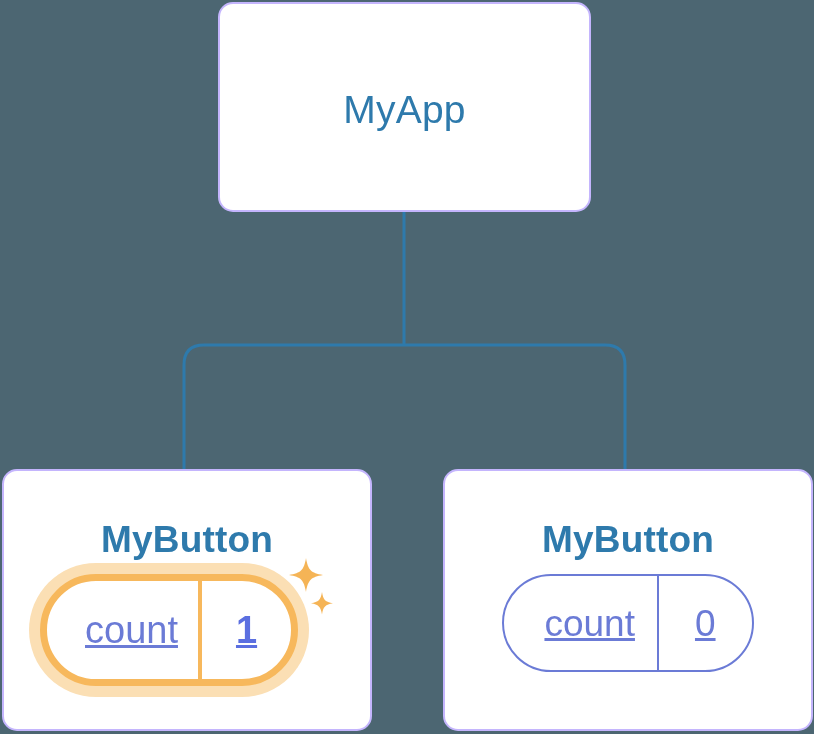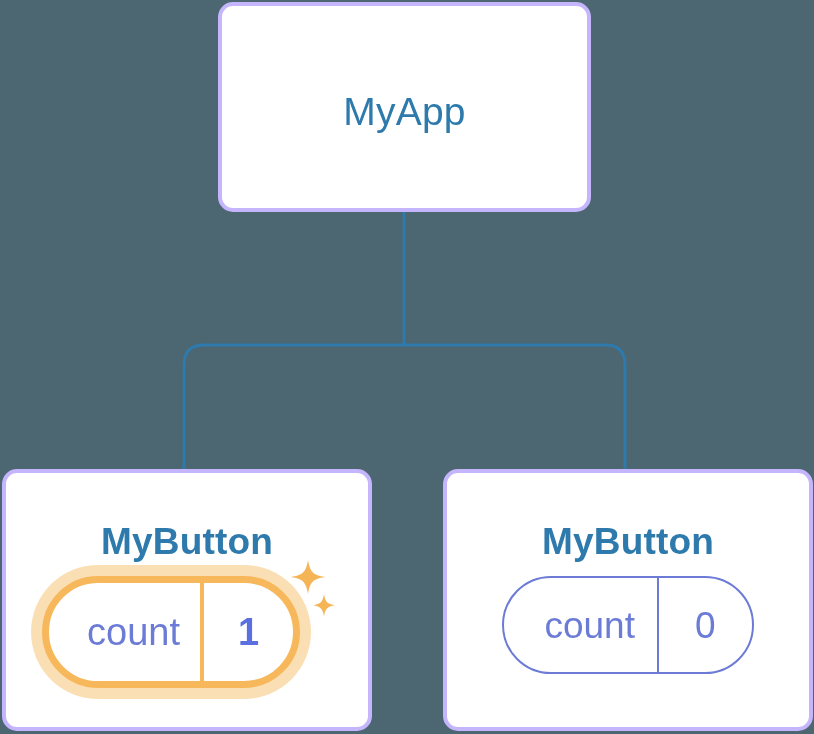--- a/index.html
+++ b/index.html
@@ -28,21 +28,21 @@
     width: 814px;
     height: 734px;
     z-index: 1;
   }
 
   
   .card {
     position: absolute;
     z-index: 2;
     background: #ffffff;
-    border: 4px solid #c4b5fd;
+    border: 2px solid #c4b5fd;
     border-radius: 15px;
     box-sizing: border-box;
   }
   .card-title {
     position: absolute;
     left: 0;
     width: 100%;
     text-align: center;
     color: #2e7aac;
     font-weight: 400;
@@ -154,20 +154,21 @@
     font-weight: 700;
   }
 
   .pill-label,
   .pill-value {
     display: flex;
     align-items: center;
     justify-content: center;
     line-height: 1;
     white-space: nowrap;
+    text-decoration: underline;
   }
 
   
   .sparkles {
     position: absolute;
     right: -46px;
     top: -18px;
     width: 60px;
     height: 70px;
     z-index: 3;

